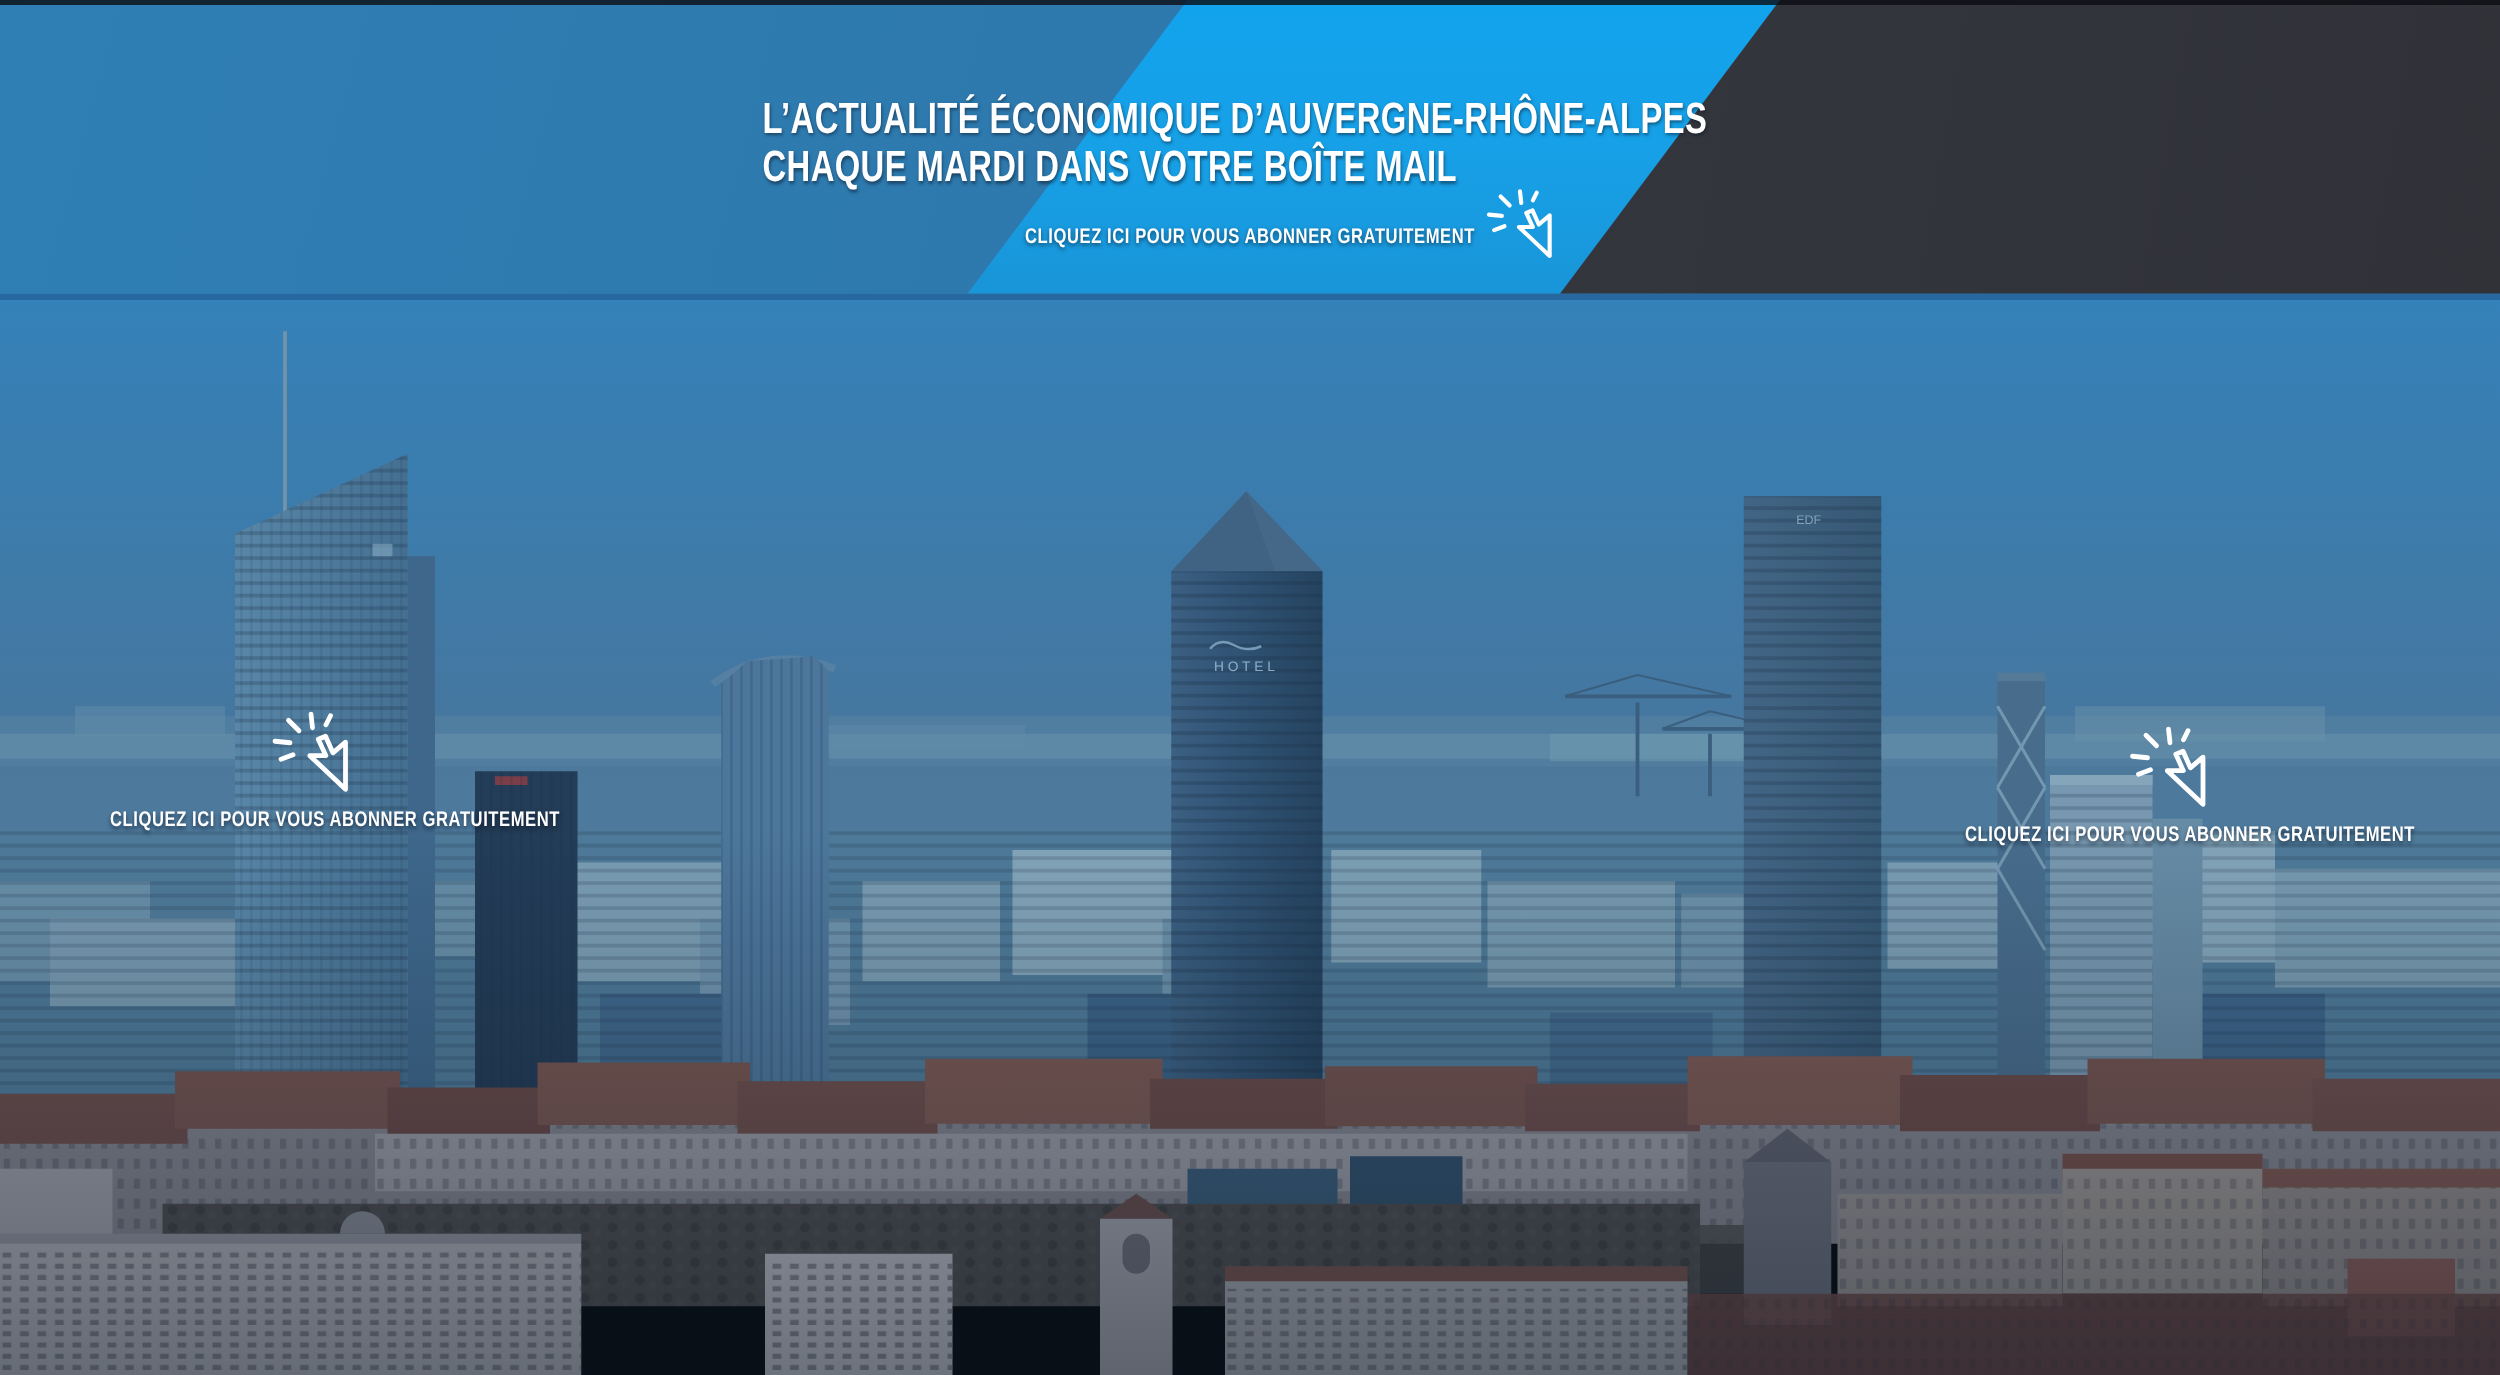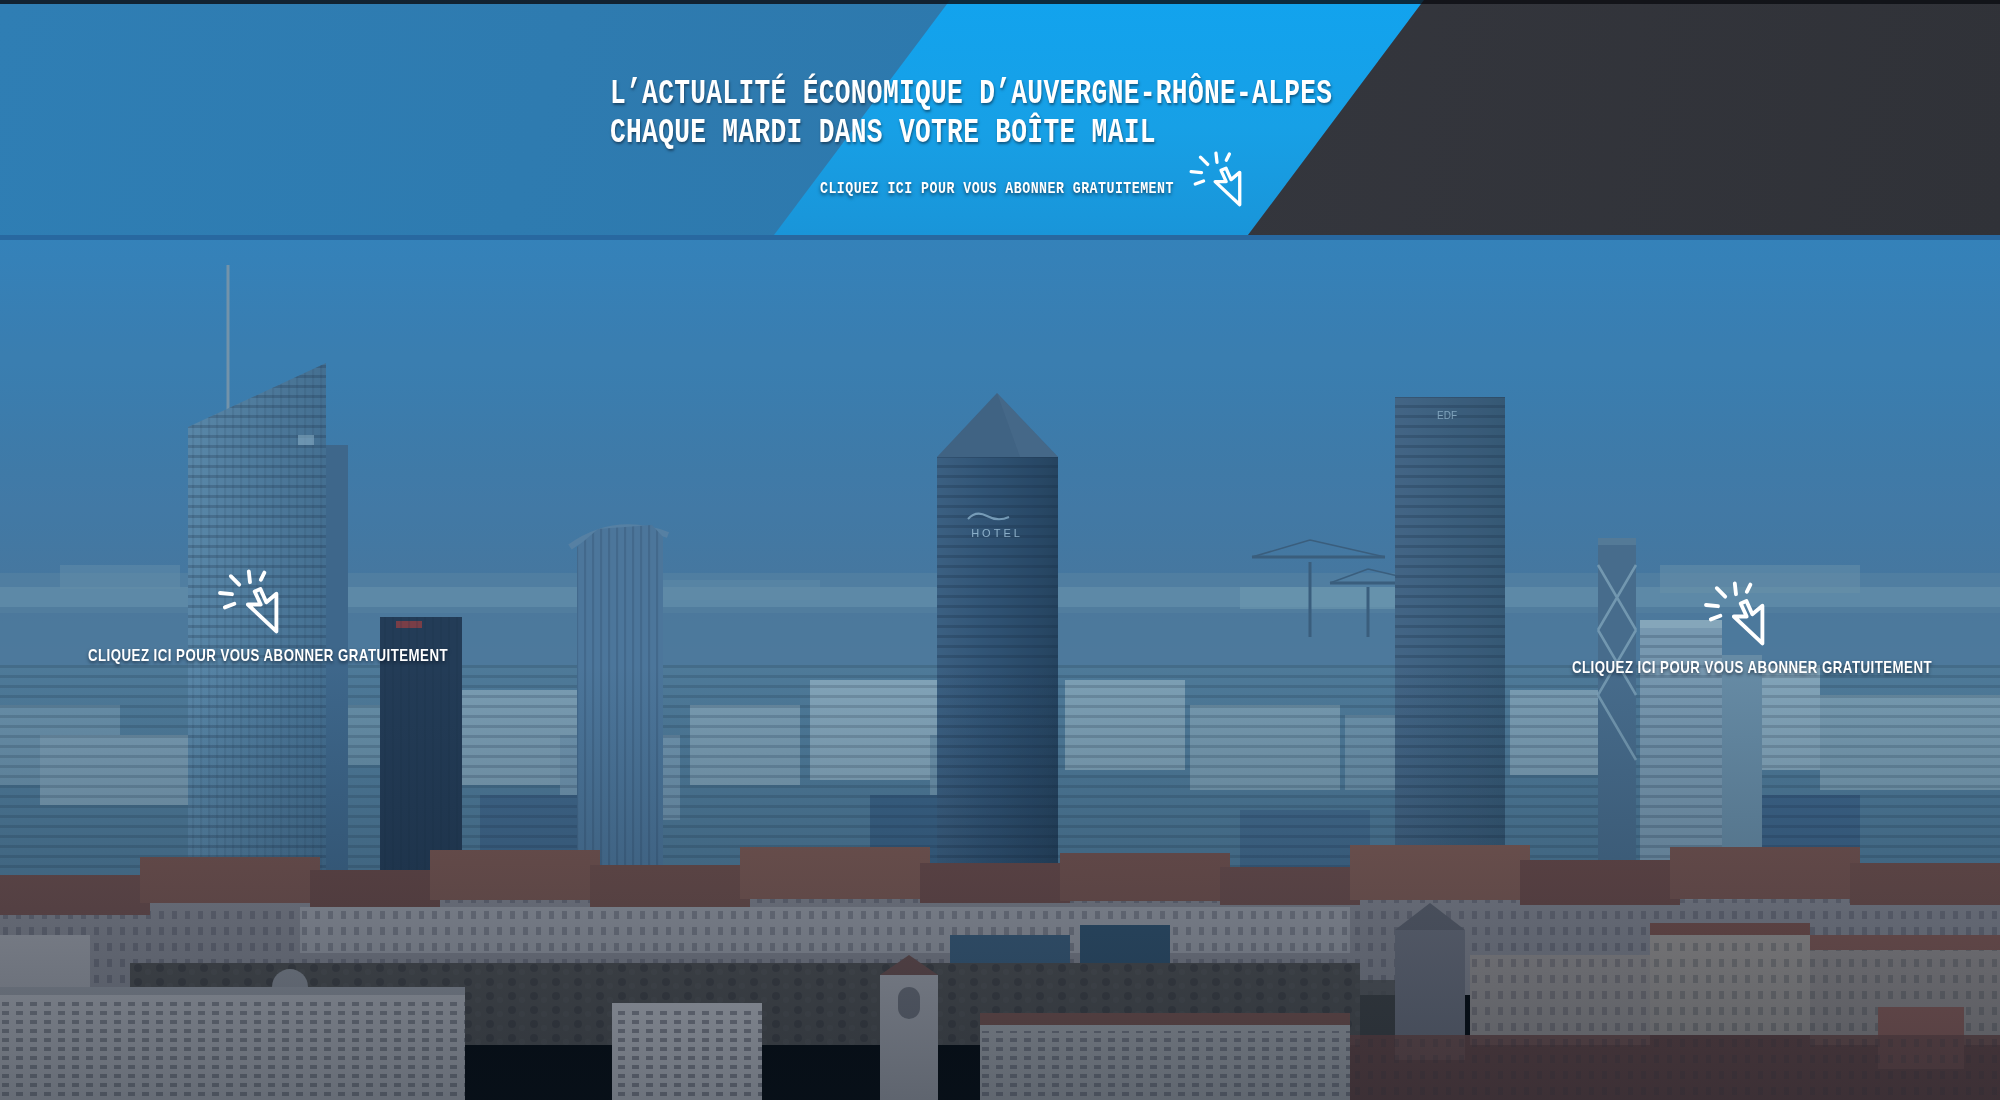--- a/index.html
+++ b/index.html
@@ -3,21 +3,21 @@
 <meta charset="utf-8">
 <style>
   html,body{margin:0;padding:0;background:#000;}
   #screen{
     position:relative;width:2000px;height:1100px;overflow:hidden;
     font-family:"Liberation Sans",sans-serif;
     -webkit-font-smoothing:antialiased;
   }
   
   #banner{position:absolute;left:0;top:0;width:2000px;height:264px;
-    background:linear-gradient(105deg,#2f7eb4 0%,#2d78ac 55%,#2c6fa1 100%);font-family:Liberation Mono, monospace;}
+    background:linear-gradient(105deg,#2f7eb4 0%,#2d78ac 55%,#2c6fa1 100%);}
   .banner-stripe{position:absolute;inset:0;
     background:linear-gradient(180deg,#12a3ee 0%,#17a0e6 48%,#1a92d5 100%);
     clip-path:polygon(950px 0,1424px 0,1248px 235px,774px 235px);}
   .banner-dark{position:absolute;inset:0;
     background:linear-gradient(100deg,#37393f 0%,#34363d 60%,#303238 100%);
     clip-path:polygon(1424px 0,2000px 0,2000px 235px,1248px 235px);}
   .banner-topline{position:absolute;left:0;top:0;width:2000px;height:4px;
     background:#0b0d11;opacity:.8;}
   .banner-title{position:absolute;left:610px;top:75px;color:#fff;font-weight:700;
     font-size:35px;line-height:39px;letter-spacing:.4px;white-space:nowrap;

